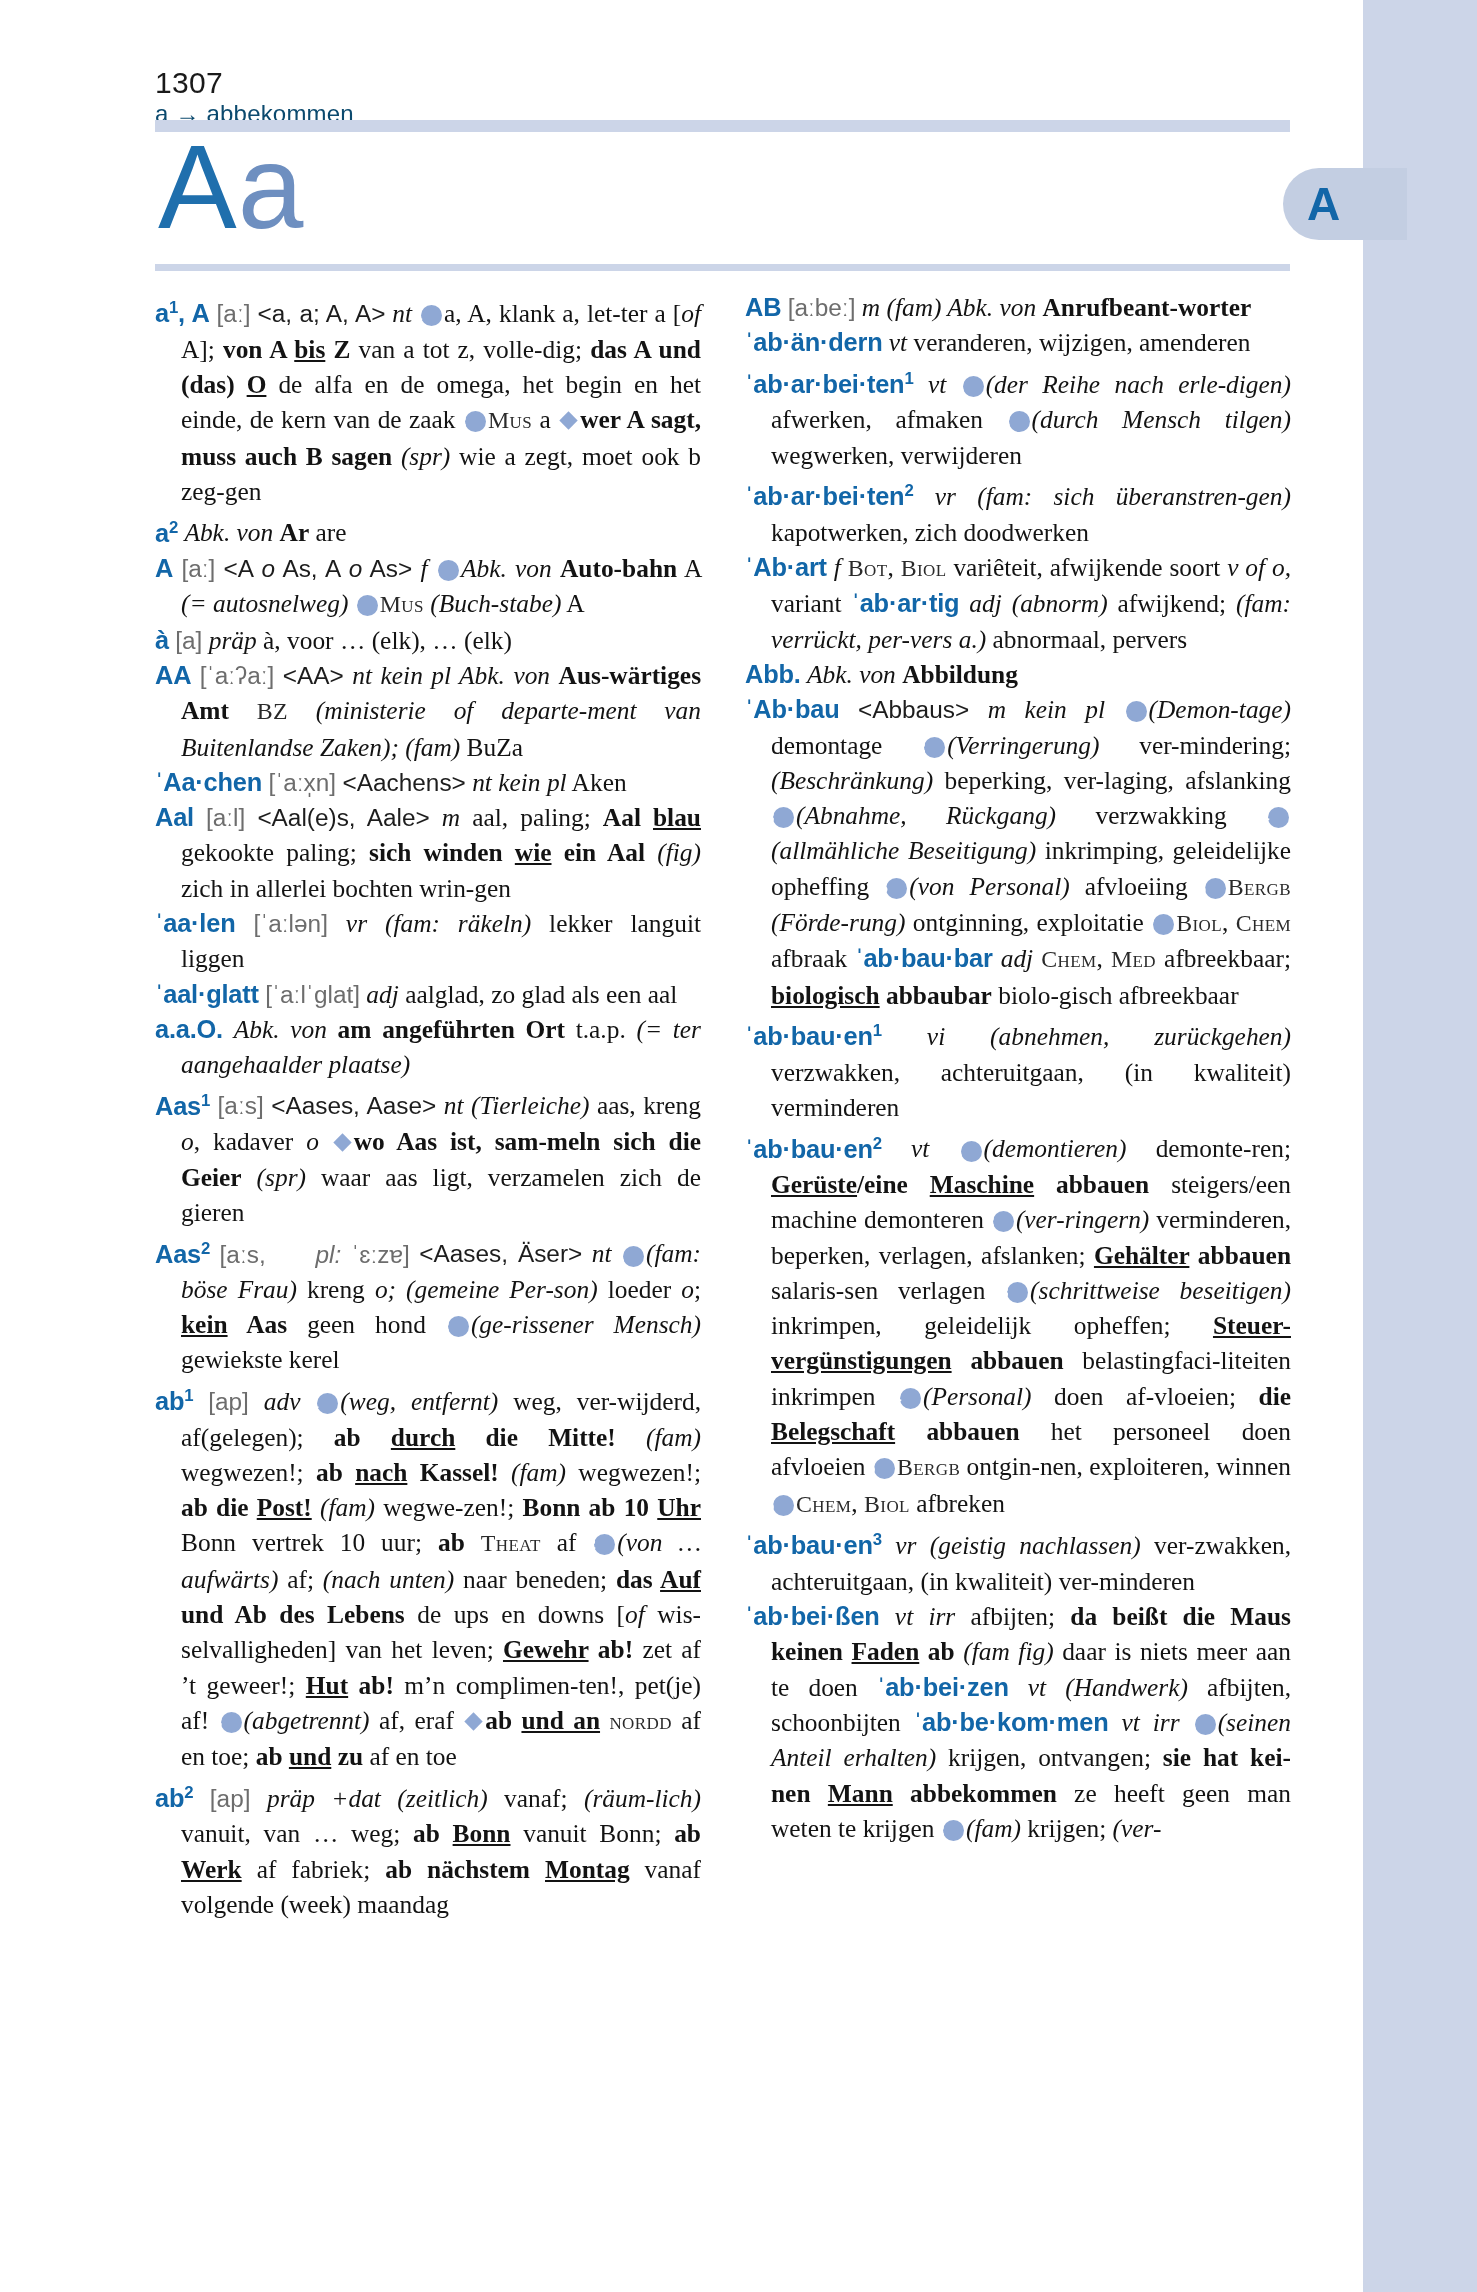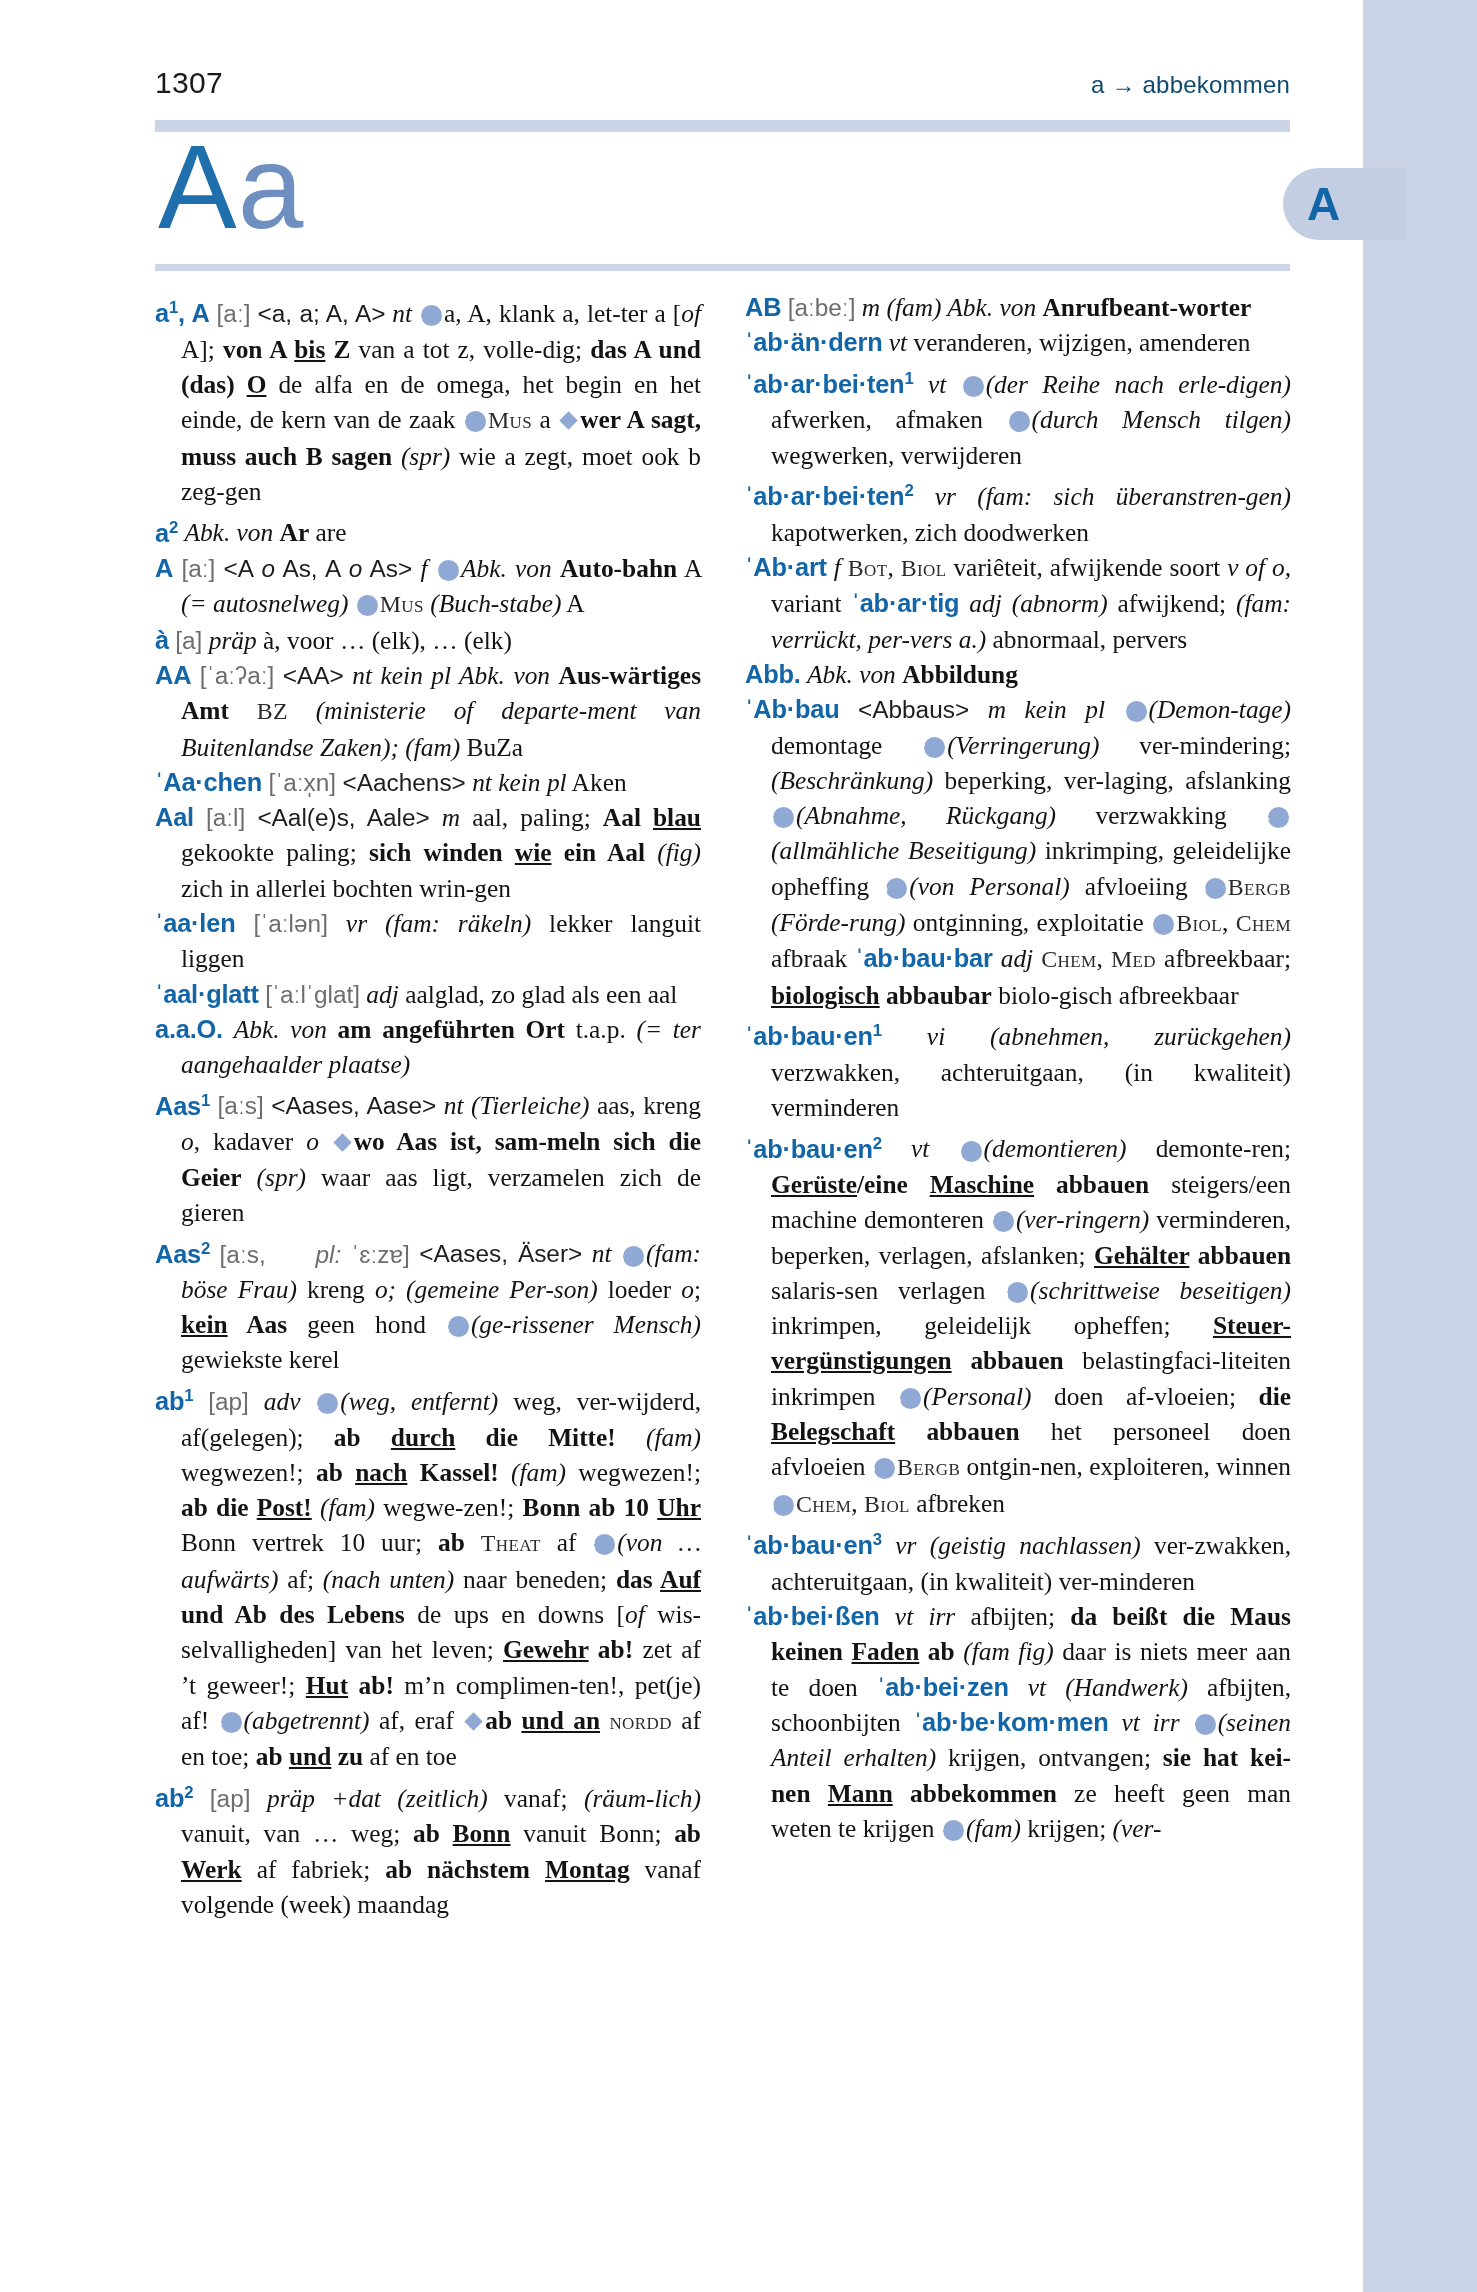--- a/index.html
+++ b/index.html
@@ -58,20 +58,21 @@
   
   .running-head {
     position: absolute;
     top: 66px;
     left: 155px;
     width: 1135px;
     display: flex;
     justify-content: space-between;
     align-items: baseline;
     font-family: "Liberation Sans", "DejaVu Sans", sans-serif;
+    flex-direction: column;
   }
   .folio {
     font-size: 30px;
     color: #1a1a1a;
     letter-spacing: 0.3px;
   }
   .head-words {
     font-size: 24px;
     color: #0c4a6e;
     letter-spacing: 0.2px;

